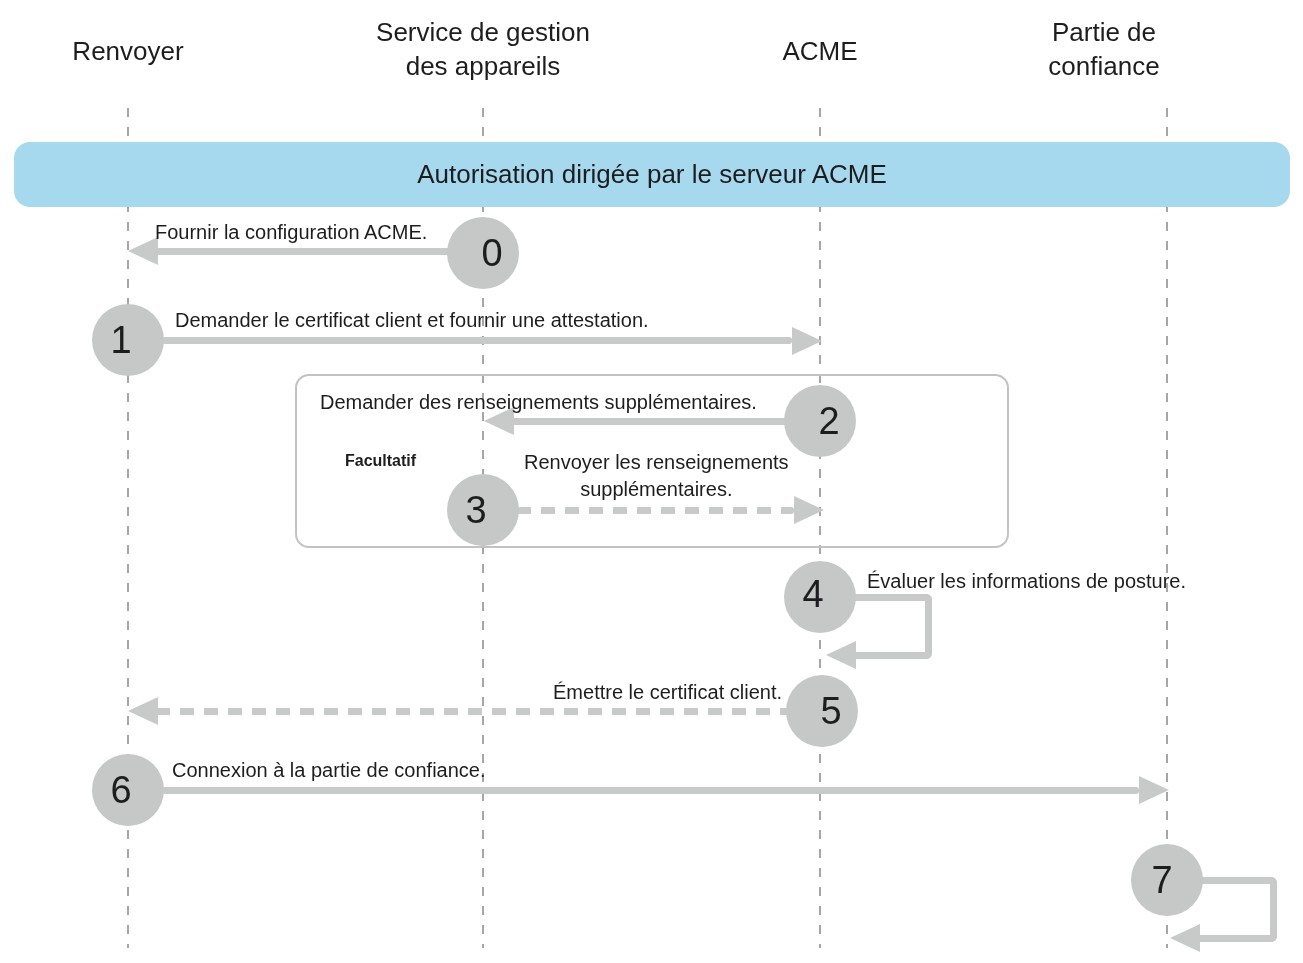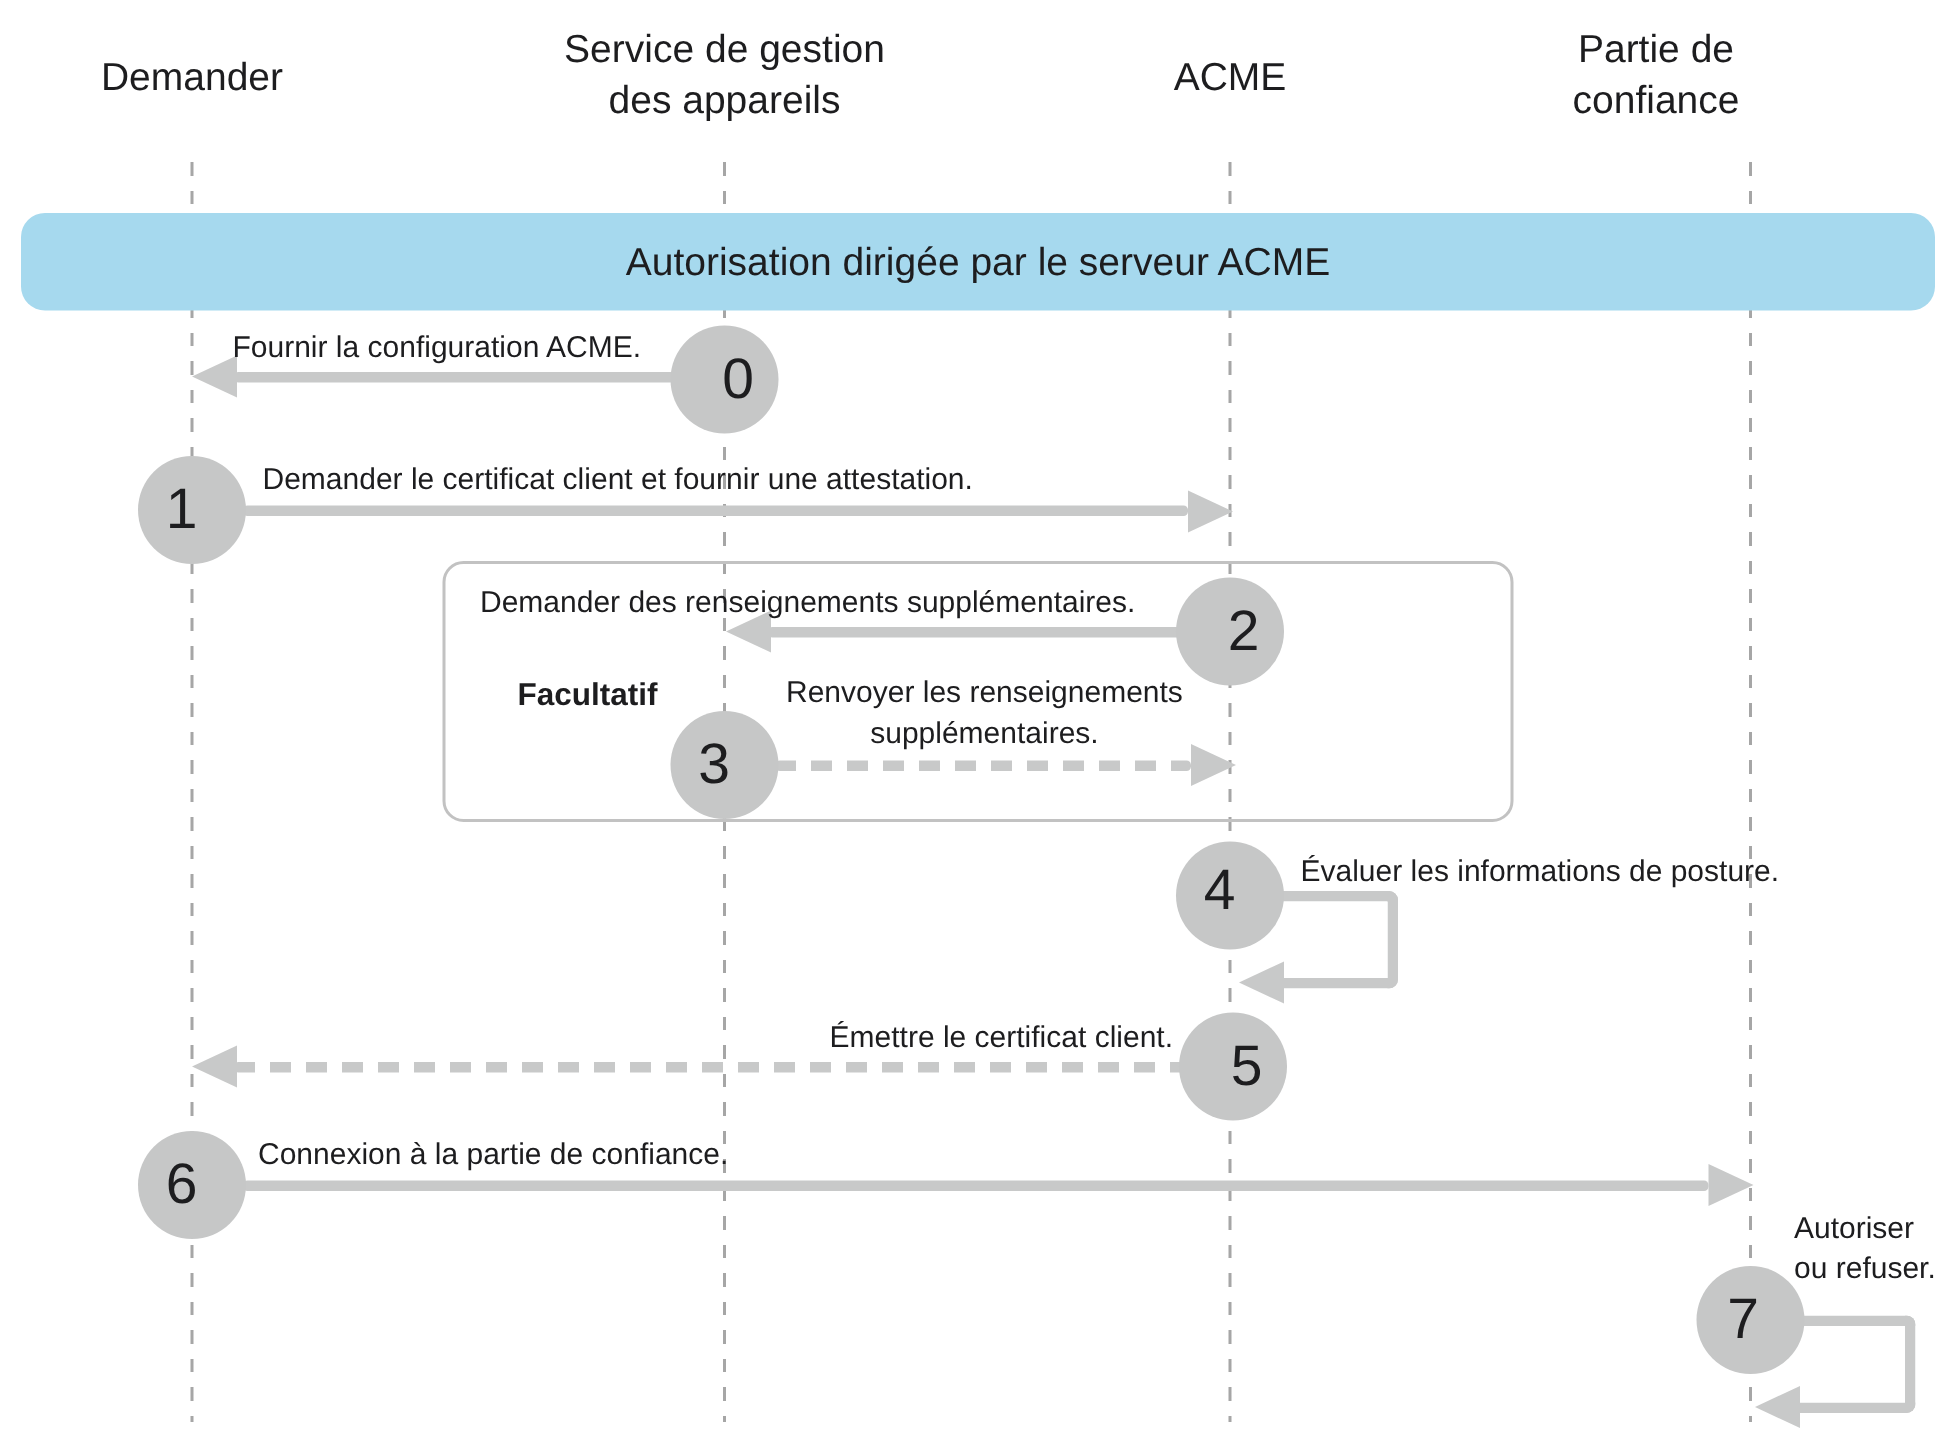--- a/index.html
+++ b/index.html
@@ -31,21 +31,21 @@
     background:var(--banner,#a6d9ee);
     display:flex; align-items:center; justify-content:center;
     font-size:26px;
   }
 
   
   .optbox {
     left:295px; top:374px; width:714px; height:174px; box-sizing:border-box;
     border:2px solid var(--boxborder,#c2c2c2); border-radius:14px; background:transparent;
   }
-  .opt-label { left:345px; top:452px; font-size:21px; font-weight:600; }
+  .opt-label { left:345px; top:452px; font-size:16px; font-weight:600; }
 
   
   .label { font-size:20px; line-height:27px; white-space:pre-line; }
   .lbl-0 { left:155px; top:219px;text-align:right; }
   .lbl-1 { left:175px; top:307px; }
   .lbl-2 { left:320px; top:389px; }
   .lbl-3 { left:524px; top:449px;text-align:center; }
   .lbl-4 { left:867px; top:568px; }
   .lbl-5 { left:480px; top:679px; width:302px; text-align:right; }
   .lbl-6 { left:172px; top:757px; }
@@ -101,21 +101,21 @@
 </head>
 <body>
 
 <div class="canvas">
 
   <div class="abs lifeline ll-a"></div>
   <div class="abs lifeline ll-s"></div>
   <div class="abs lifeline ll-m"></div>
   <div class="abs lifeline ll-p"></div>
 
-  <div class="abs actor actor-1line actor-appareil">Demander</div>
+  <div class="abs actor actor-1line actor-appareil">Renvoyer</div>
   <div class="abs actor actor-1line actor-acme">ACME</div>
   <div class="abs actor actor-service">Service de gestion
 des appareils</div>
   <div class="abs actor actor-partie">Partie de
 confiance</div>
 
   <div class="abs banner">
     <span>Autorisation dirigée par le serveur ACME</span>
   </div>
 
@@ -167,19 +167,17 @@
 
   <div class="abs hline a6-line"></div>
   <div class="abs ah ah-right a6-head"></div>
   <div class="abs label lbl-6">Connexion à la partie de confiance.</div>
   <div class="abs circle c6">
       <span class="num">6</span>
     </div>
 
   <div class="abs loop loop7"></div>
   <div class="abs ah ah-left loop7-head"></div>
-  <div class="abs label lbl-7">Autoriser
-ou refuser.</div>
   <div class="abs circle c7">
       <span class="num">7</span>
     </div>
 
 </div>
 
 </body></html>

